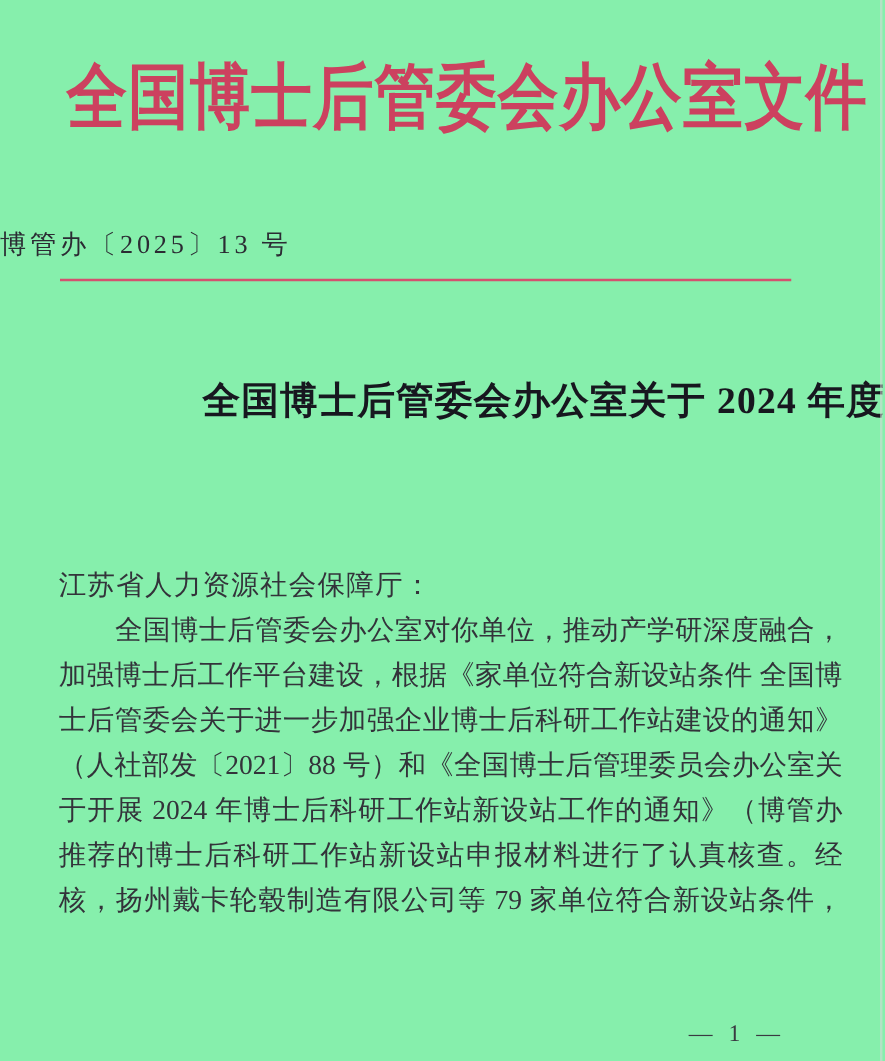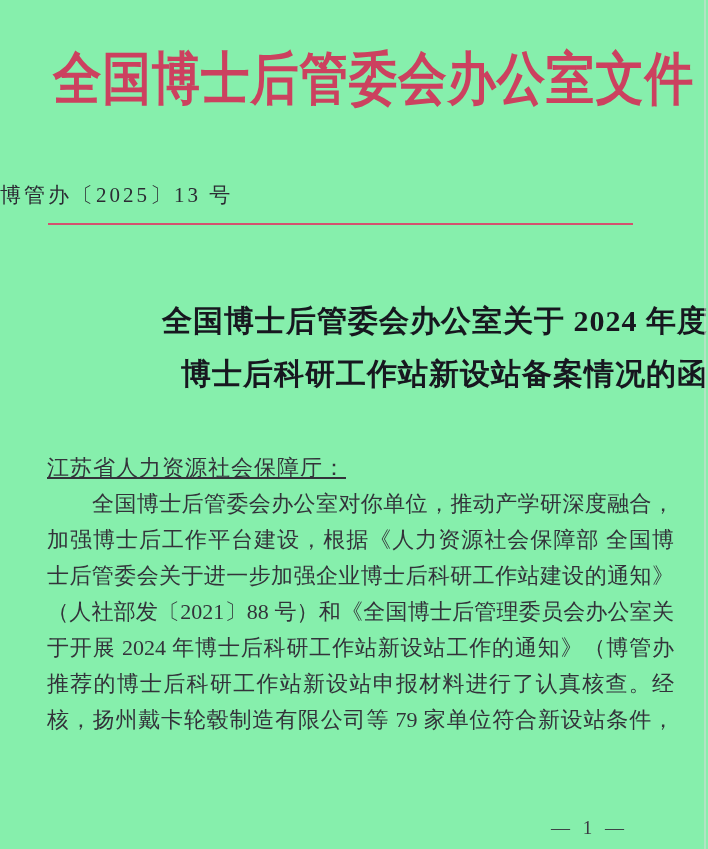--- a/index.html
+++ b/index.html
@@ -86,21 +86,20 @@
     height: 36px;
     line-height: 36px;
     white-space: nowrap;
     text-align: justify;
     text-align-last: justify;
   }
   .body-line.salutation {
     text-align: right;
     text-align-last: left;
     letter-spacing: 1px;
-    text-decoration: underline;
   }
   .body-line.indent {
     text-indent: 45px;
   }
   .page-number {
     position: absolute;
     top: 817px;
     right: 80px;
     font-size: 19px;
     letter-spacing: 4px;
@@ -114,27 +113,26 @@
 <div class="page">
 
   <div class="doc-header">全国博士后管委会办公室文件</div>
 
   <div class="doc-number">博管办〔2025〕13 号</div>
 
   <div class="red-line"></div>
 
   <div class="doc-title">
     <div>全国博士后管委会办公室关于 2024 年度</div>
-    <div>博士后科研工作站新设站备案情况的函</div>
   </div>
 
   <div class="doc-body">
     <div class="body-line salutation">江苏省人力资源社会保障厅：</div>
     <div class="body-line indent">全国博士后管委会办公室对你单位，推动产学研深度融合，</div>
-    <div class="body-line">加强博士后工作平台建设，根据《人力资源社会保障部 全国博</div>
+    <div class="body-line">加强博士后工作平台建设，根据《家单位符合新设站条件 全国博</div>
     <div class="body-line">士后管委会关于进一步加强企业博士后科研工作站建设的通知》</div>
     <div class="body-line">（人社部发〔2021〕88 号）和《全国博士后管理委员会办公室关</div>
     <div class="body-line">于开展 2024 年博士后科研工作站新设站工作的通知》（博管办</div>
     <div class="body-line">推荐的博士后科研工作站新设站申报材料进行了认真核查。经</div>
     <div class="body-line">核，扬州戴卡轮毂制造有限公司等 79 家单位符合新设站条件，</div>
   </div>
 
   <div class="page-number">— 1 —</div>
 
   <div class="scan-edge"></div>

